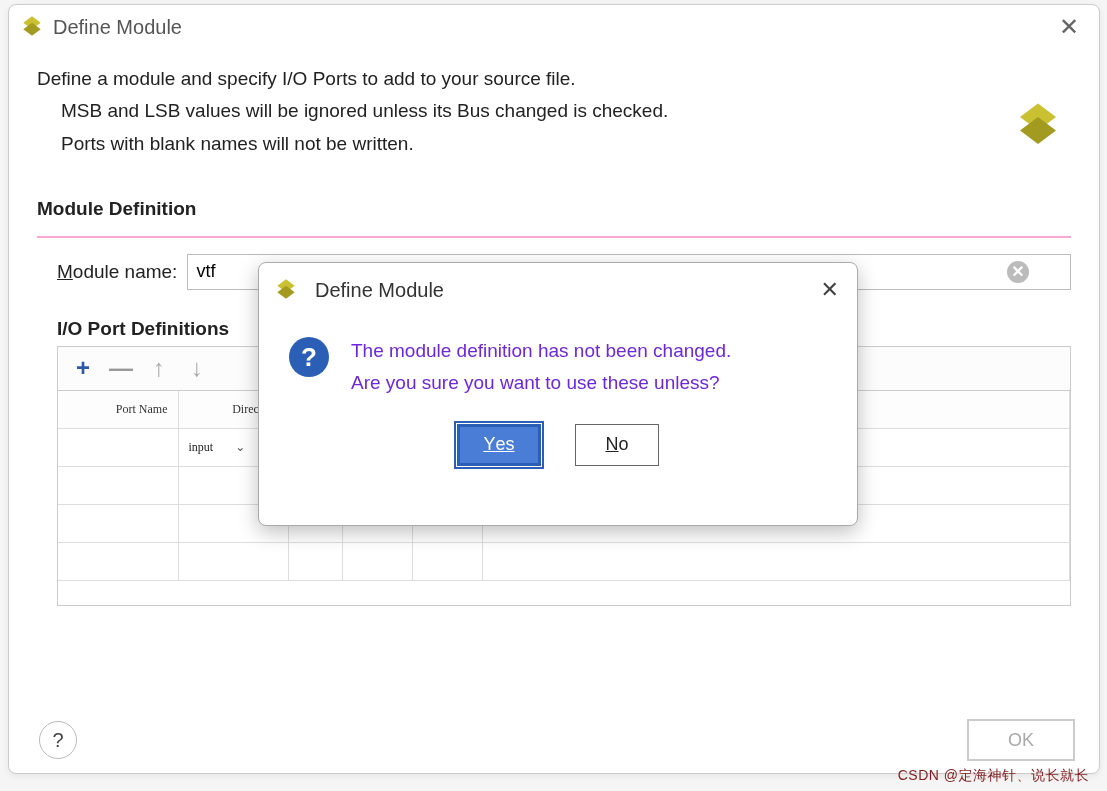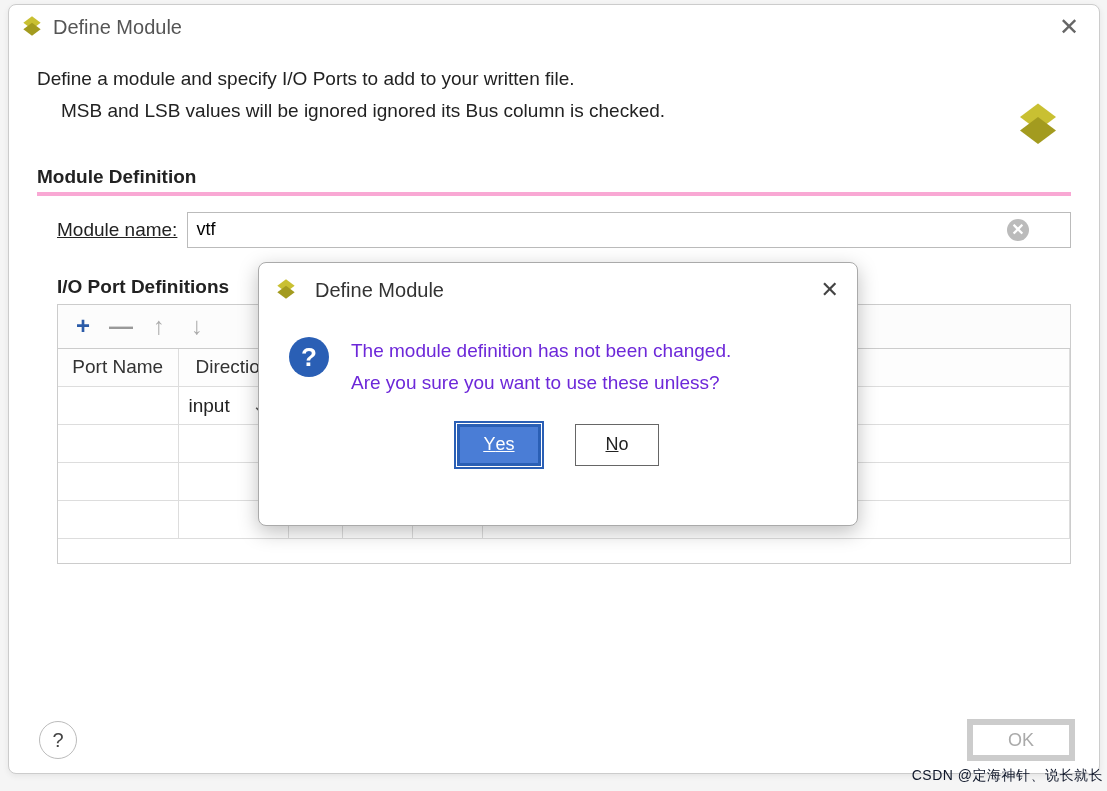--- a/index.html
+++ b/index.html
@@ -36,28 +36,28 @@
     font-size: 19px;
     line-height: 1.7;
     position: relative;
   }
   .instr-indent { margin-left: 24px; }
   .corner-logo { position: absolute; right: 34px; top: 50px; width: 54px; height: 54px; }
   .section-header {
     font-weight: bold;
     font-size: 19px;
     margin: 30px 28px 0 28px;
-    padding-bottom: 4px;
-    border-bottom: 4px solid #f9a8d4;
+    padding-bottom: 16px;
+    border-bottom: 2px solid #f9a8d4;
   }
   .field-row {
     display: flex; align-items: center;
     margin: 16px 28px 0 48px;
   }
-  .field-label { font-size: 19px; margin-right: 10px; text-decoration: underline; }
+  .field-label { font-size: 19px; margin-right: 10px; }
   .underline { text-decoration: underline; }
   .text-input {
     flex: 1;
     height: 36px;
     border: 1px solid #bbb;
     padding: 4px 38px 4px 8px;
     font-size: 18px;
     position: relative;
     background: #fff;
   }
@@ -102,22 +102,23 @@
   .tool-btn.arrow { color: #aaa; }
   table.grid {
     width: 100%;
     border-collapse: collapse;
   }
   table.grid th, table.grid td {
     border-right: 1px solid #ddd;
     border-bottom: 1px solid #ddd;
     height: 38px;
     padding: 0 10px;
-    font-size: 19px;
-    text-align: center;
+    font-size: 12px;
+    text-align: right;
+    font-family: Liberation Serif, serif;
   }
   table.grid th {
     font-weight: normal;
     color: #333;
     background: #fdfdfd;
   }
   .col-name { width: 120px; }
   .col-dir { width: 110px; }
   .col-bus { width: 54px; text-align:center;}
   .col-num { width: 70px; text-align:center; color:#888;}
@@ -138,21 +139,21 @@
     width: 38px; height: 38px;
     border: 1px solid #bbb; border-radius: 50%;
     display:flex; align-items:center; justify-content:center;
     font-size: 20px; color:#444;
     cursor: pointer;
     margin-left: 6px;
   }
   .footer-spacer { flex:1; }
   .btn {
     min-width: 108px; height: 42px;
-    border: 6px solid #14532d;
+    border: 2px solid #14532d;
     background: #fff;
     font-size: 18px;
     margin-left: 16px;
     cursor: pointer;
     display:flex; align-items:center; justify-content:center;
   }
   .btn.disabled { color:#aaa; border-color:#ccc; cursor:default;}
   
   .modal {
     position: absolute;
@@ -194,41 +195,42 @@
   }
   .mbtn.primary {
     background:#4a7dd6;
     color:#fff;
     border: 3px solid #2a5fb5;
     outline: 2px solid #2a5fb5;
     outline-offset: 1px;
     text-decoration: underline;
   }
   .watermark {
-    position:absolute; bottom:6px; right:4px;
-    font-size:14px; color:#0f172a;
+    position:absolute; bottom:6px; right:18px;
+    font-size:14px; color:#7f1d1d;
     letter-spacing: .5px;
   }
 </style>
 </head>
 <body>
 
 <div class="dialog">
   <div class="titlebar">
     <svg class="title-logo" viewBox="0 0 24 24">
         <path d="M12 2 L20 8 L12 14 L4 8 Z" fill="#c9c032"></path>
         <path d="M12 8 L20 14 L12 20 L4 14 Z" fill="#a39b1f"></path>
       </svg>
     <div class="title-text">Define Module</div>
     <div class="title-close">✕</div>
   </div>
 
   <div class="instructions">
-    <div>Define a module and specify I/O Ports to add to your written file.</div>
-    <div class="instr-indent">MSB and LSB values will be ignored ignored its Bus column is checked.</div>
+    <div>Define a module and specify I/O Ports to add to your source file.</div>
+    <div class="instr-indent">MSB and LSB values will be ignored unless its Bus changed is checked.</div>
+    <div class="instr-indent">Ports with blank names will not be written.</div>
     <svg class="corner-logo" viewBox="0 0 24 24">
         <path d="M12 2 L20 8 L12 14 L4 8 Z" fill="#c9c032"></path>
         <path d="M12 8 L20 14 L12 20 L4 14 Z" fill="#a39b1f"></path>
       </svg>
   </div>
 
   <div class="section-header">Module Definition</div>
 
   <div class="field-row">
     <span class="field-label"><span class="underline">M</span><span>odule name:</span></span>

